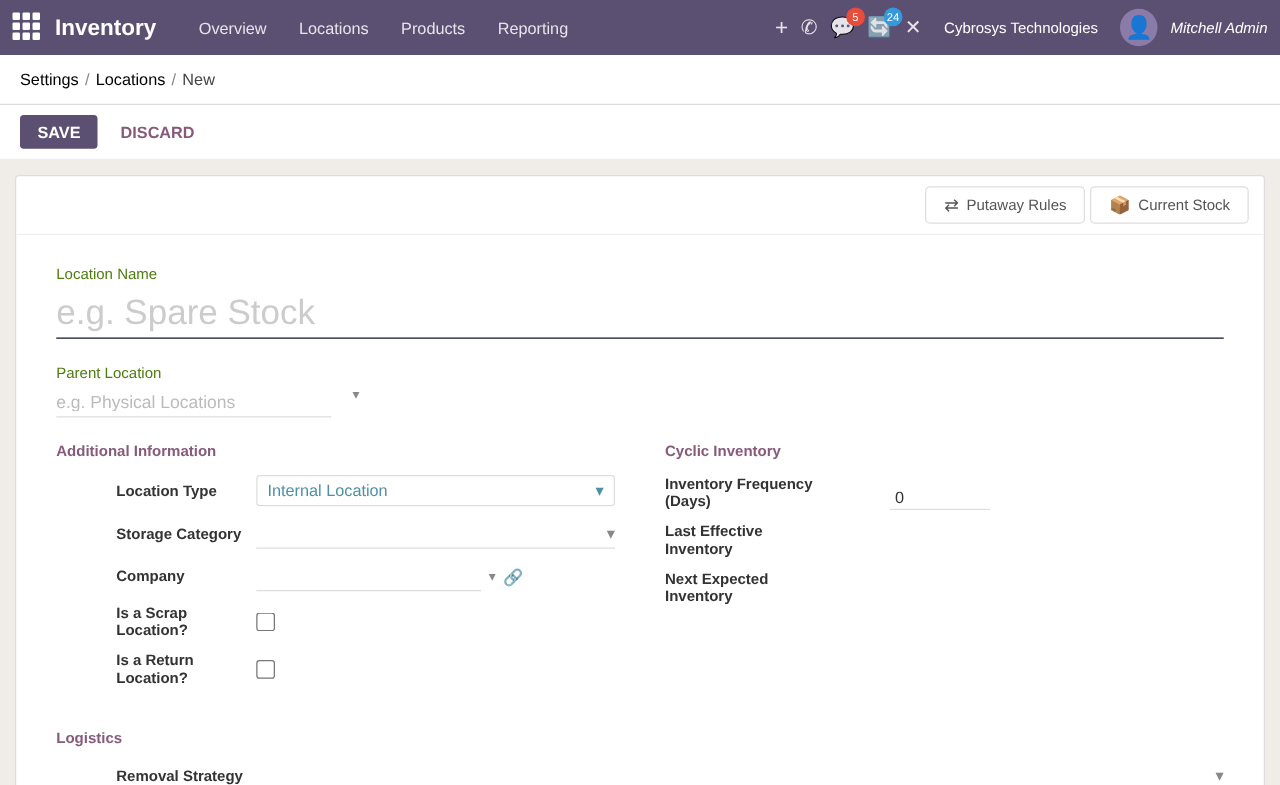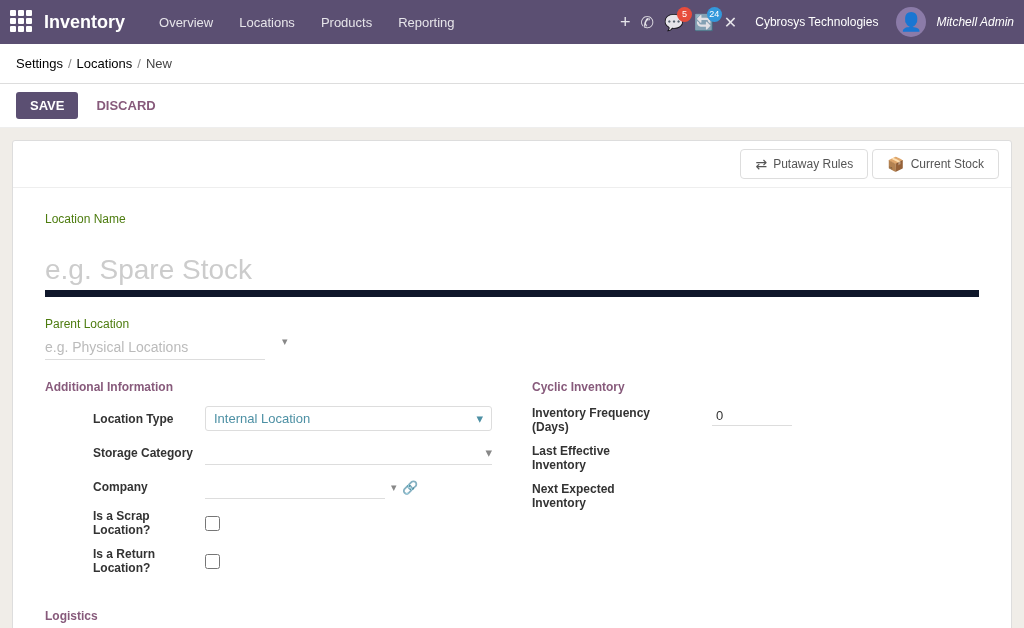--- a/index.html
+++ b/index.html
@@ -82,22 +82,22 @@
       cursor: pointer; background: white; color: #555; font-size: 12px;
     }
 
     
     .form-body { padding: 24px 32px; }
 
     .field-group { margin-bottom: 20px; }
     .field-label { font-size: 12px; color: #4d7c0f; margin-bottom: 4px; font-weight: 400; }
 
     .input-location-name {
-      width: 100%; border: none; border-bottom: 7px solid #0f172a;
-      font-size: 28px; color: #bbb; padding: 4px 0; outline: none; margin-top: 20px;
+      width: 100%; border: none; border-bottom: 1px solid #0f172a;
+      font-size: 28px; color: #bbb; padding: 4px 0; outline: none;
     }
     .input-location-name::placeholder { color: #ccc; }
 
     .input-parent-location {
       display: flex; gap: 17px;
     }
     .input-parent-location input {
       border: none; border-bottom: 1px solid #ddd; font-size: 14px;
       color: #bbb; padding: 4px 0; outline: none; width: 220px; background: none;
     }
@@ -146,21 +146,21 @@
 
     .checkbox-field { display: flex; align-items: center; }
     .checkbox-field input[type=checkbox] { width: 15px; height: 15px; cursor: pointer; }
 
     .barcode-input {
       border: none; border-bottom: 1px solid #ddd;
       padding: 4px 0; outline: none; width: 200px; font-size: 13px;
     }
 
     
-    .cyclic-row { display: flex; align-items: flex-start; margin-bottom: 10px; }
+    .cyclic-row { display: flex; align-items: flex-end; margin-bottom: 10px; }
     .cyclic-label { font-size: 12px; color: #333; font-weight: 600; width: 180px; flex-shrink: 0; }
     .cyclic-value { font-size: 13px; color: #333; border-bottom: 1px solid #ddd; padding: 2px 0; min-width: 60px; }
     .cyclic-value-empty { font-size: 13px; color: #999; padding: 2px 0; }
 
     
     .logistics-section { margin-top: 24px; }
   </style>
 </head>
 <body>
 

